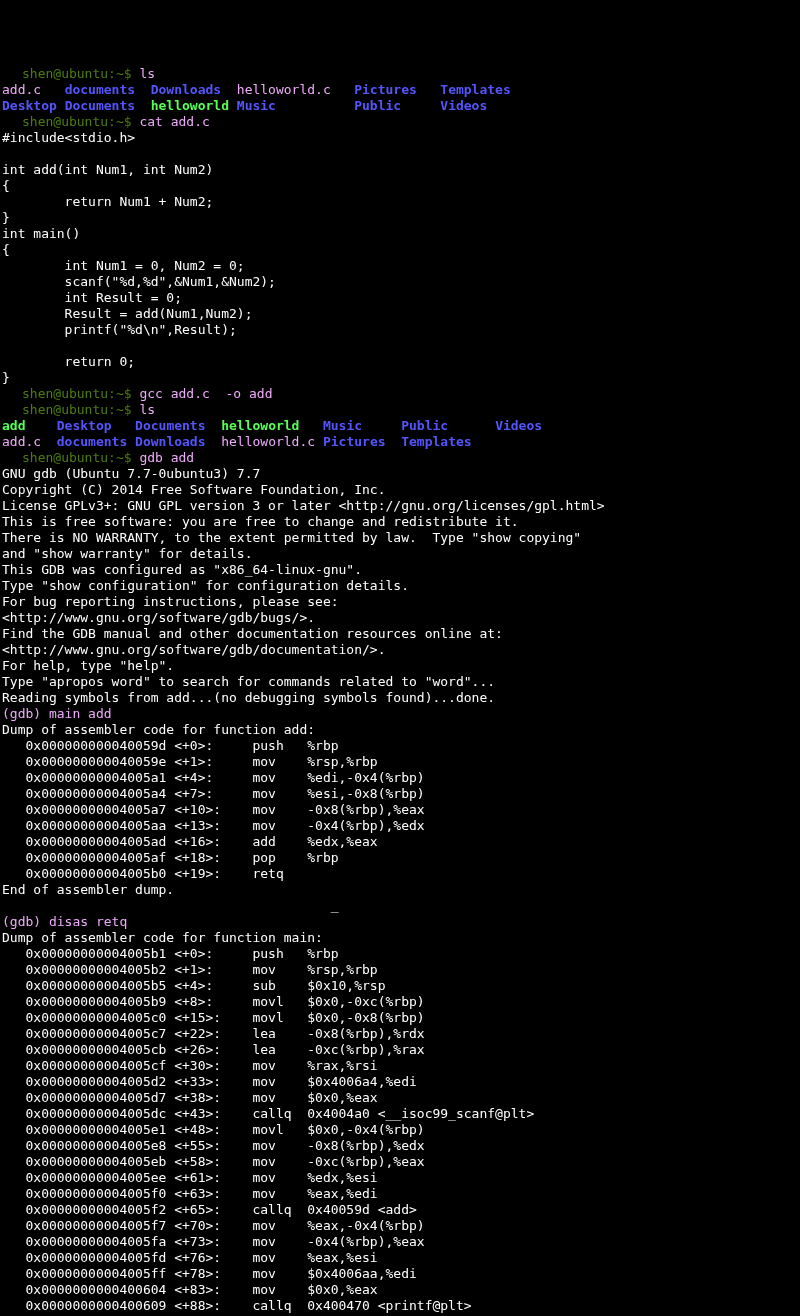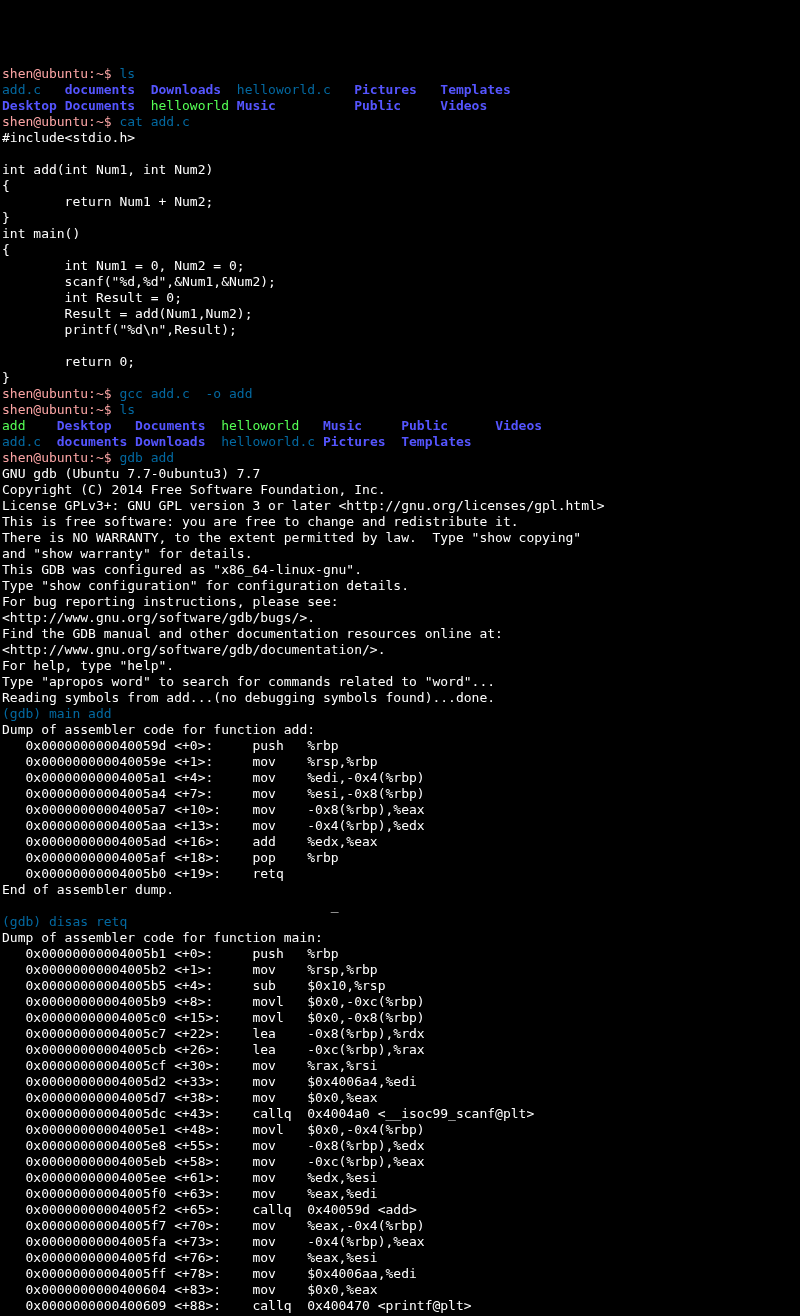--- a/index.html
+++ b/index.html
@@ -8,23 +8,23 @@
     font-family: "DejaVu Sans Mono", "Liberation Mono", Consolas, monospace;
     font-size: 13px;
     line-height: 16px;
     margin: 0;
     padding: 2px;
     white-space: pre;
     width: 800px;
     box-sizing: border-box;
   }
   .blue { color: #5555ff; font-weight: bold; }
-  .green { color: #55ff55; font-weight: normal; }
-  .prompt { color: #fca5a5; }
-  .white { color: #0369a1; }
+  .green { color: #55ff55; font-weight: bold; }
+  .prompt { color: #4d7c0f; margin-left: 20px; }
+  .white { color: #f0abfc; }
 </style>
 </head>
 <body>
 
 
 
 <div id="terminal"><span class="prompt">shen@ubuntu:~$</span> <span class="white">ls</span>
 <span class="white">add.c   </span><span class="blue">documents  </span><span class="blue">Downloads  </span><span class="white">helloworld.c   </span><span class="blue">Pictures   </span><span class="blue">Templates</span>
 <span class="blue">Desktop </span><span class="blue">Documents  </span><span class="green">helloworld </span><span class="blue">Music          </span><span class="blue">Public     </span><span class="blue">Videos</span>
 <span class="prompt">shen@ubuntu:~$</span> <span class="white">cat add.c</span>

